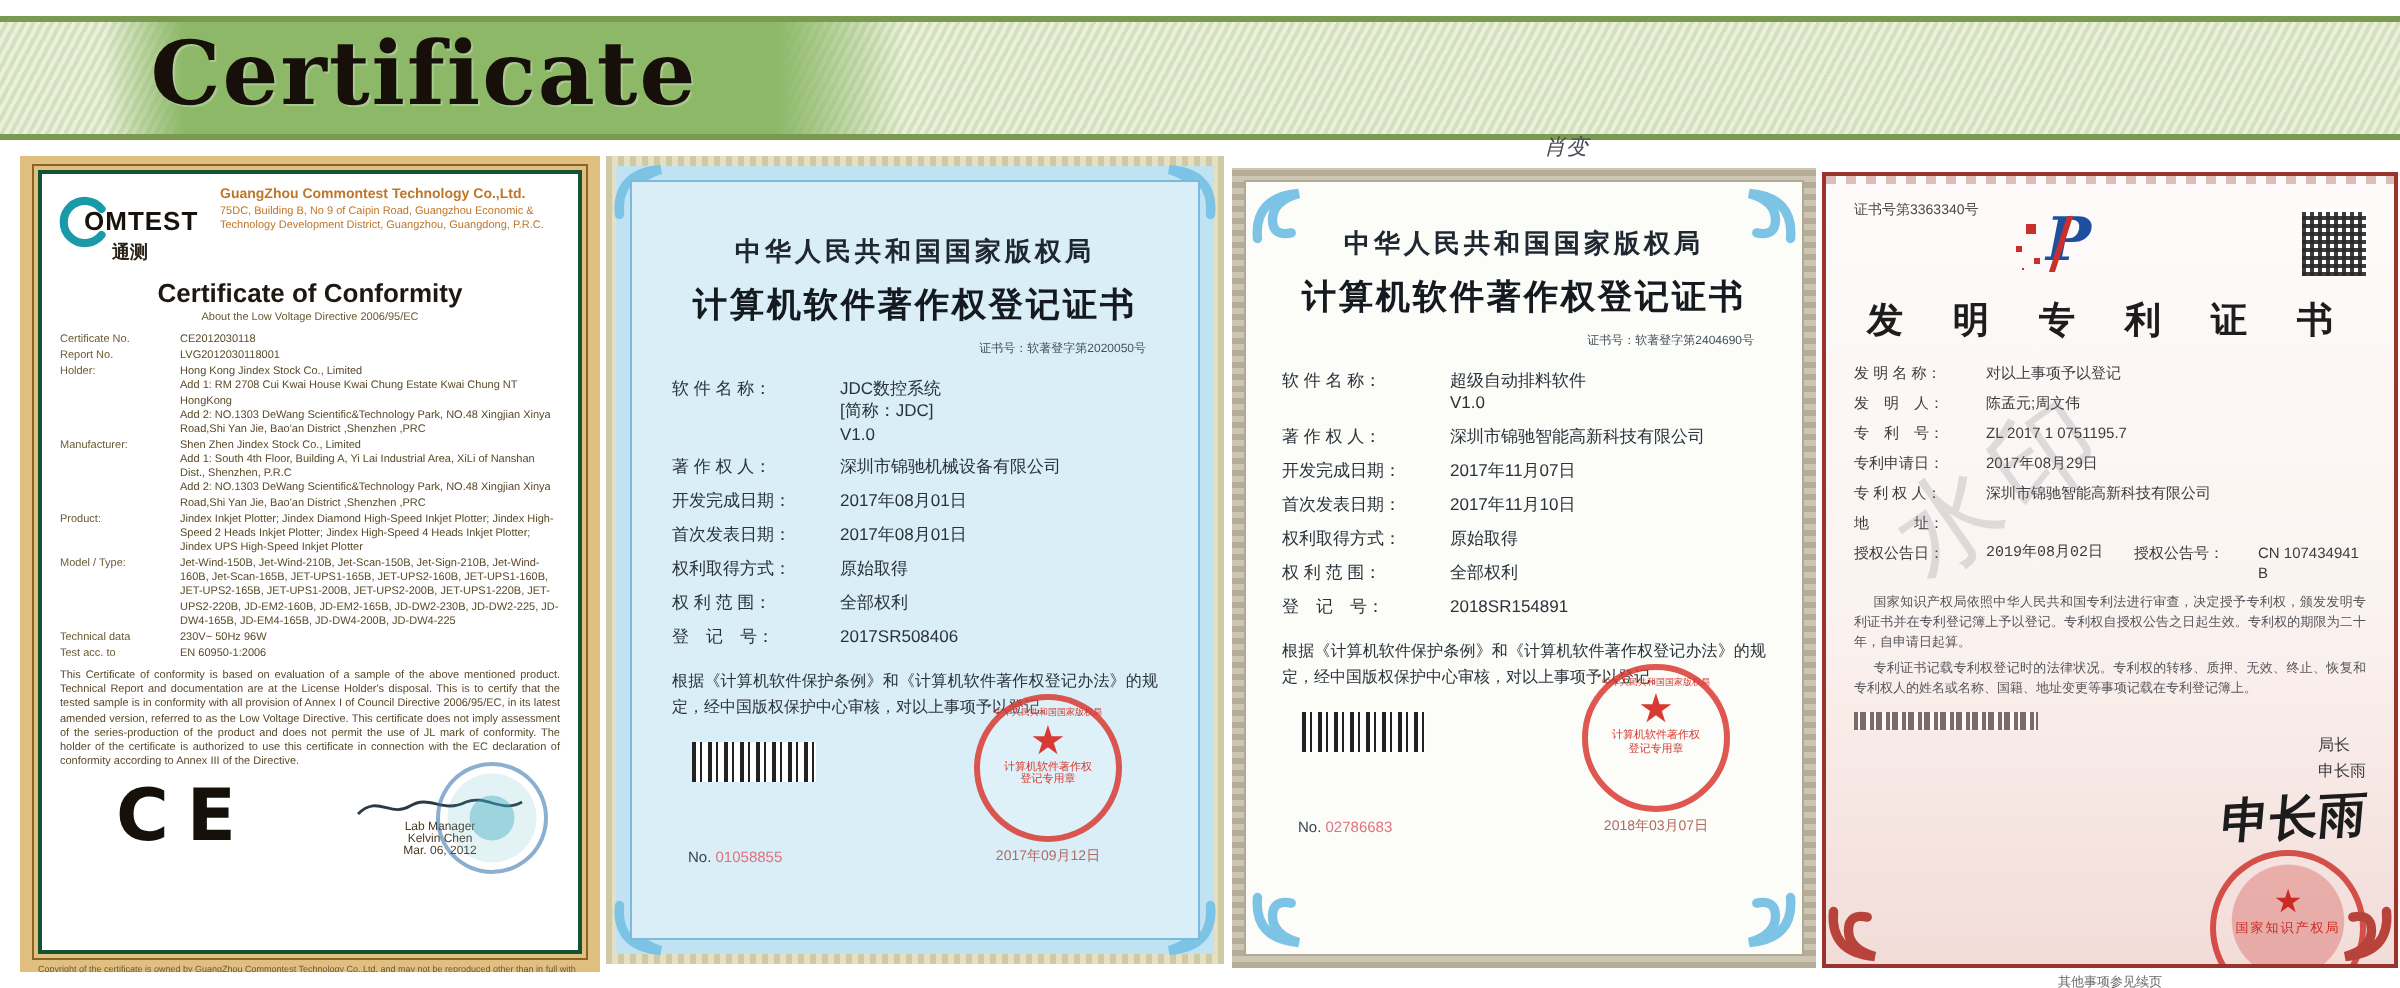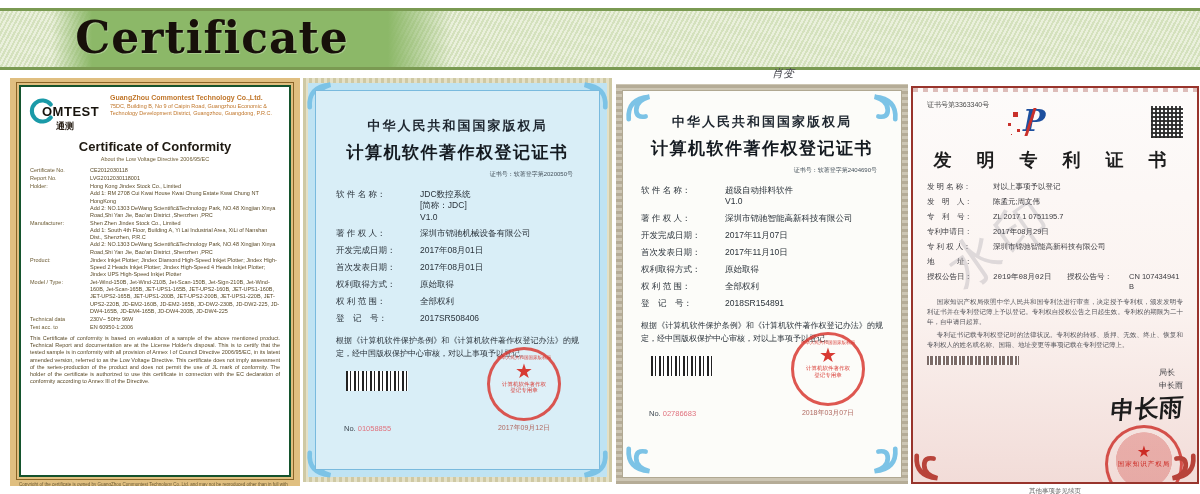--- a/index.html
+++ b/index.html
@@ -189,20 +189,32 @@
           <span class="flab">Technical data</span>
           <span class="fval pre">230V~ 50Hz 96W</span>
         </div>
       <div class="frow">
           <span class="flab">Test acc. to</span>
           <span class="fval pre">EN 60950-1:2006</span>
         </div>
 
       <p class="c1-para">This Certificate of conformity is based on evaluation of a sample of the above mentioned product. Technical Report and documentation are at the License Holder's disposal. This is to certify that the tested sample is in conformity with all provision of Annex I of Council Directive 2006/95/EC, in its latest amended version, referred to as the Low Voltage Directive. This certificate does not imply assessment of the series-production of the product and does not permit the use of JL mark of conformity. The holder of the certificate is authorized to use this certificate in connection with the EC declaration of conformity according to Annex III of the Directive.</p>
 
+      <div class="c1-bottom">
+        <div class="ce">CE</div>
+        <div class="c1-sign">
+          <div class="c1-stamp"></div>
+          <svg class="c1-sig-svg" viewBox="0 0 90 16">
+            <path d="M4 12 C14 2 20 14 30 8 C40 2 46 12 58 6 C68 2 76 12 86 6" fill="none" stroke="#2a3a46" stroke-width="1.4"></path>
+          </svg>
+          <div>Lab Manager</div>
+          <div>Kelvin Chen</div>
+          <div>Mar. 06, 2012</div>
+        </div>
+      </div>
     </div>
     <div class="c1-footer pre">Copyright of the certificate is owned by GuangZhou Commontest Technology Co.,Ltd. and may not be reproduced other than in full with the prior approval of the Lab Manager.
 GuangZhou Commontest Technology Co.,Ltd.          Tel.(86)          Fax.(86)
 75DC, Building B, No 9 of Caipin Road,Guangzhou Economic &amp; Technology Development District, Guangzhou, Guangdong, P.R.C</div>
   </figure>
 
   <figure class="card card2" style="margin:0;">
     <div class="c2-band">
       <span class="curl blue-curl" style="left:-2px;top:-2px;">
           <svg viewBox="0 0 32 32">

